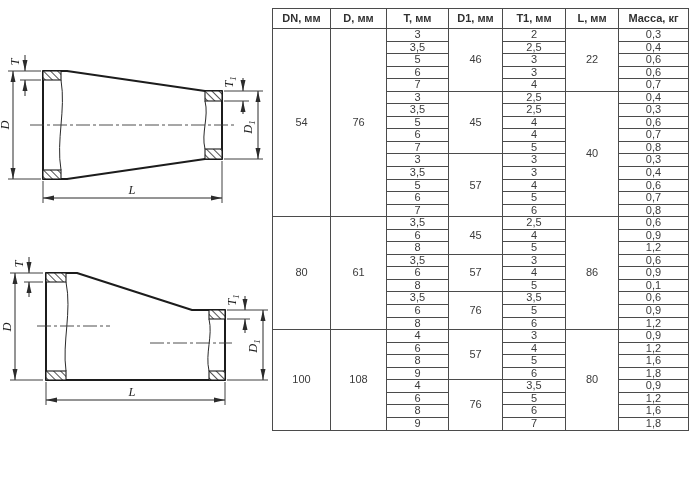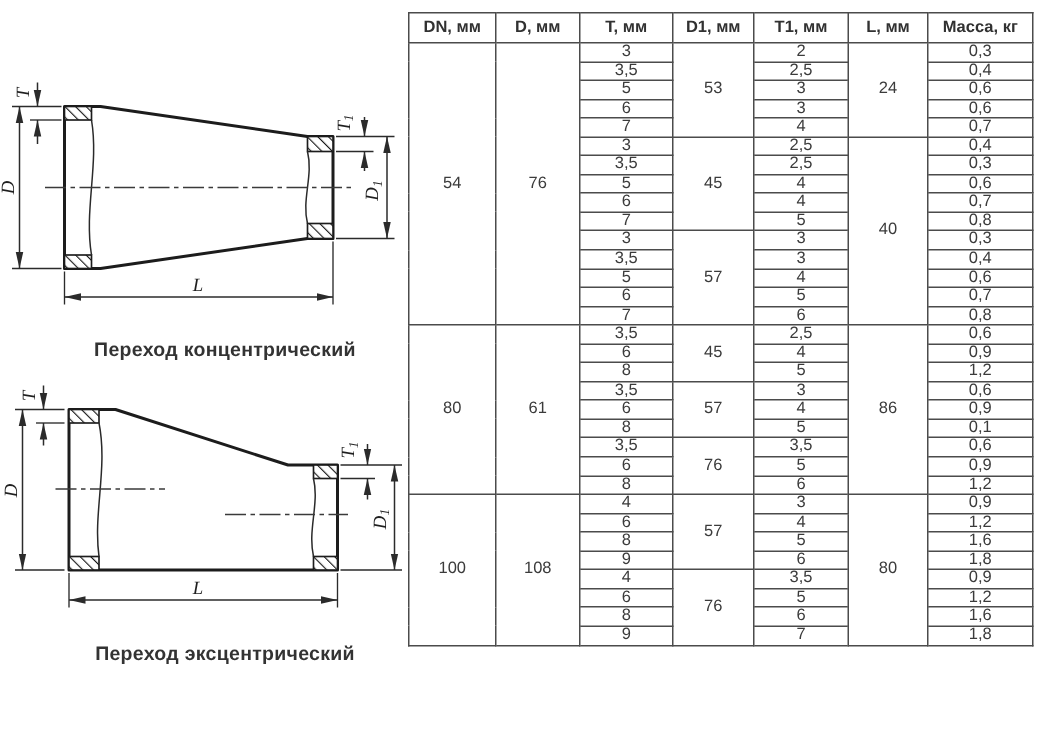--- a/index.html
+++ b/index.html
@@ -89,21 +89,20 @@
       <text class="dimlabel" x="252" y="127" text-anchor="middle" transform="rotate(-90 252 127)"><tspan>D</tspan><tspan class="dimsub" dy="2.5">1</tspan></text>
     </g>
 
     <g>
       <path class="ext" d="M43,181 V203 M222,161 V203"></path>
       <path class="dim" d="M43,198 H222" marker-start="url(#ar)" marker-end="url(#ar)"></path>
       <text class="dimlabel" x="132" y="194" text-anchor="middle">L</text>
     </g>
   </svg>
 
-  <div class="caption cap1">Переход концентрический</div>
 
   <svg class="dwg" style="top:250px" width="278" height="162" viewBox="0 250 278 162">
 
     <g>
       <path class="outline" d="M46,273 L77,273 L192,310 L225,310 L225,380 L46,380 Z"></path>
       <rect class="wall" x="46" y="273" width="20" height="9" fill="url(#hatch)"></rect>
       <rect class="wall" x="46" y="371" width="20" height="9" fill="url(#hatch)"></rect>
       <rect class="wall" x="209" y="310" width="16" height="9" fill="url(#hatch)"></rect>
       <rect class="wall" x="209" y="371" width="16" height="9" fill="url(#hatch)"></rect>
       <path class="wavy" d="M66,282 C72,312 62,342 66,371"></path>
@@ -138,21 +137,20 @@
       <text class="dimlabel" x="257" y="346" text-anchor="middle" transform="rotate(-90 257 346)"><tspan>D</tspan><tspan class="dimsub" dy="2.5">1</tspan></text>
     </g>
 
     <g>
       <path class="ext" d="M46,382 V405 M225,382 V405"></path>
       <path class="dim" d="M46,400 H225" marker-start="url(#ar)" marker-end="url(#ar)"></path>
       <text class="dimlabel" x="132" y="396" text-anchor="middle">L</text>
     </g>
   </svg>
 
-  <div class="caption cap2">Переход эксцентрический</div>
 
   <table class="spec-table">
     <colgroup>
       <col style="width:58px">
         <col style="width:56px">
         <col style="width:62px">
       <col style="width:54px">
         <col style="width:63px">
         <col style="width:53px">
       <col style="width:70px">
@@ -166,23 +164,23 @@
           <th>T1, мм</th>
           <th>L, мм</th>
           <th>Масса, кг</th>
         </tr>
     </thead>
     <tbody>
         <tr>
           <td rowspan="15">54</td>
           <td rowspan="15">76</td>
           <td>3</td>
-          <td rowspan="5">53</td>
+          <td rowspan="5">46</td>
           <td>2</td>
-          <td rowspan="5">24</td>
+          <td rowspan="5">22</td>
           <td>0,3</td>
         </tr>
         <tr>
           <td>3,5</td>
           <td>2,5</td>
           <td>0,4</td>
         </tr>
         <tr>
           <td>5</td>
           <td>3</td>

